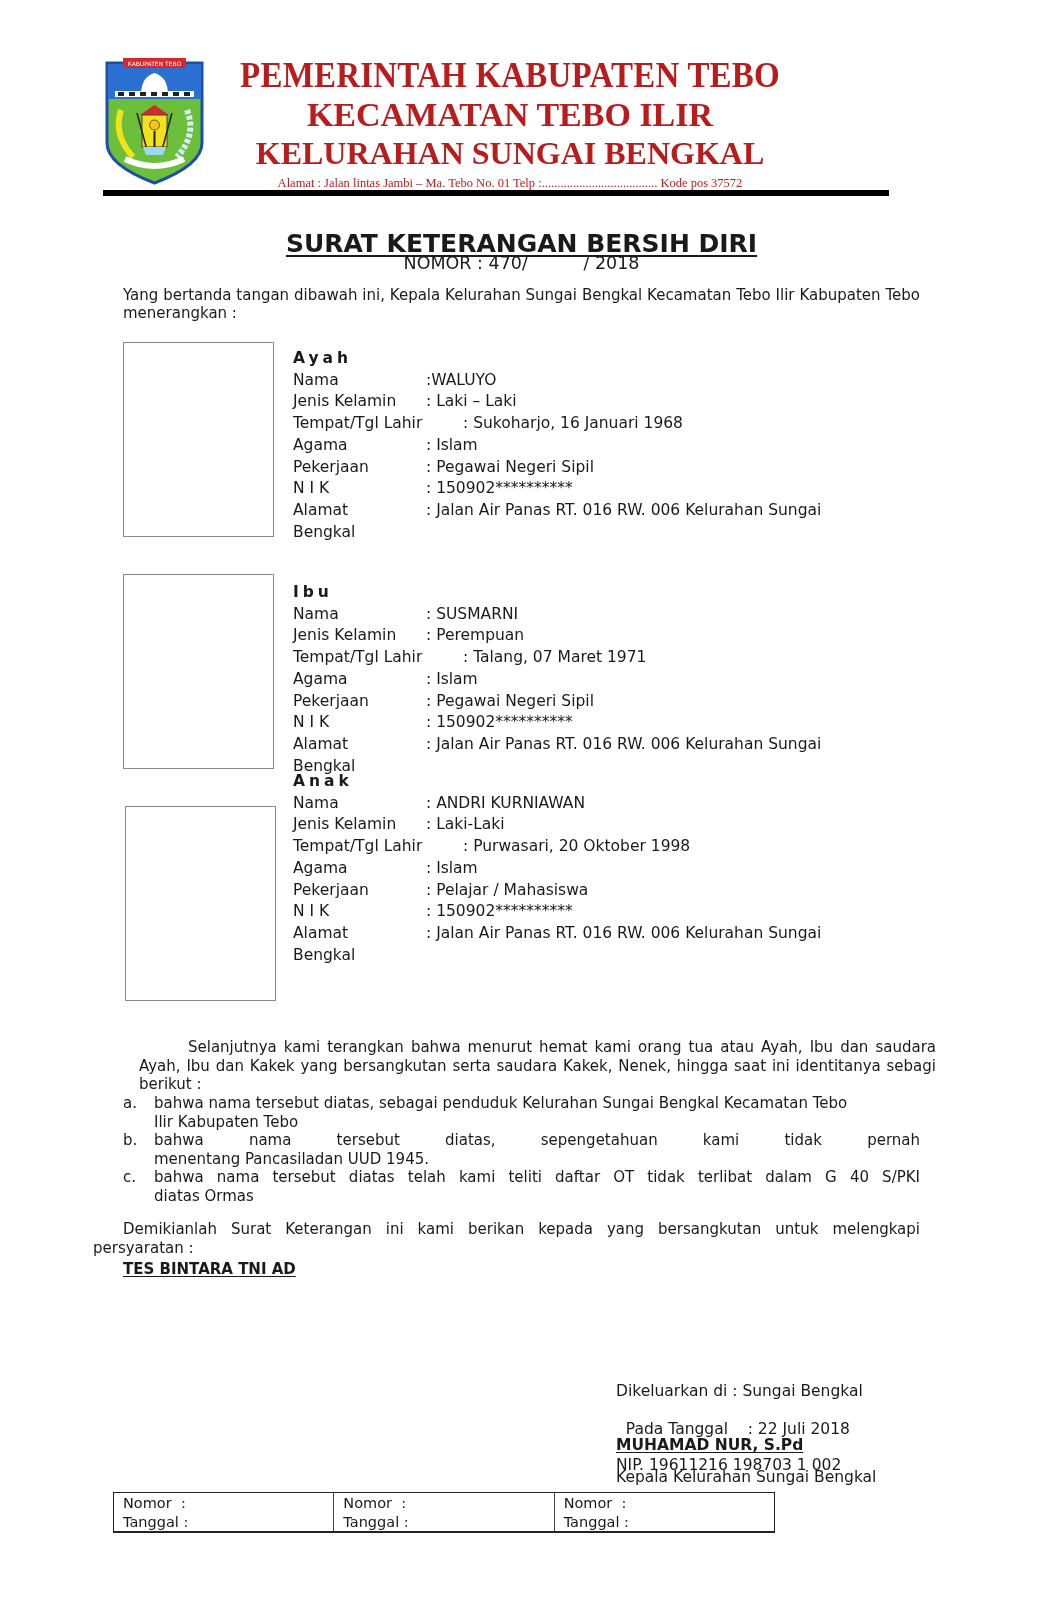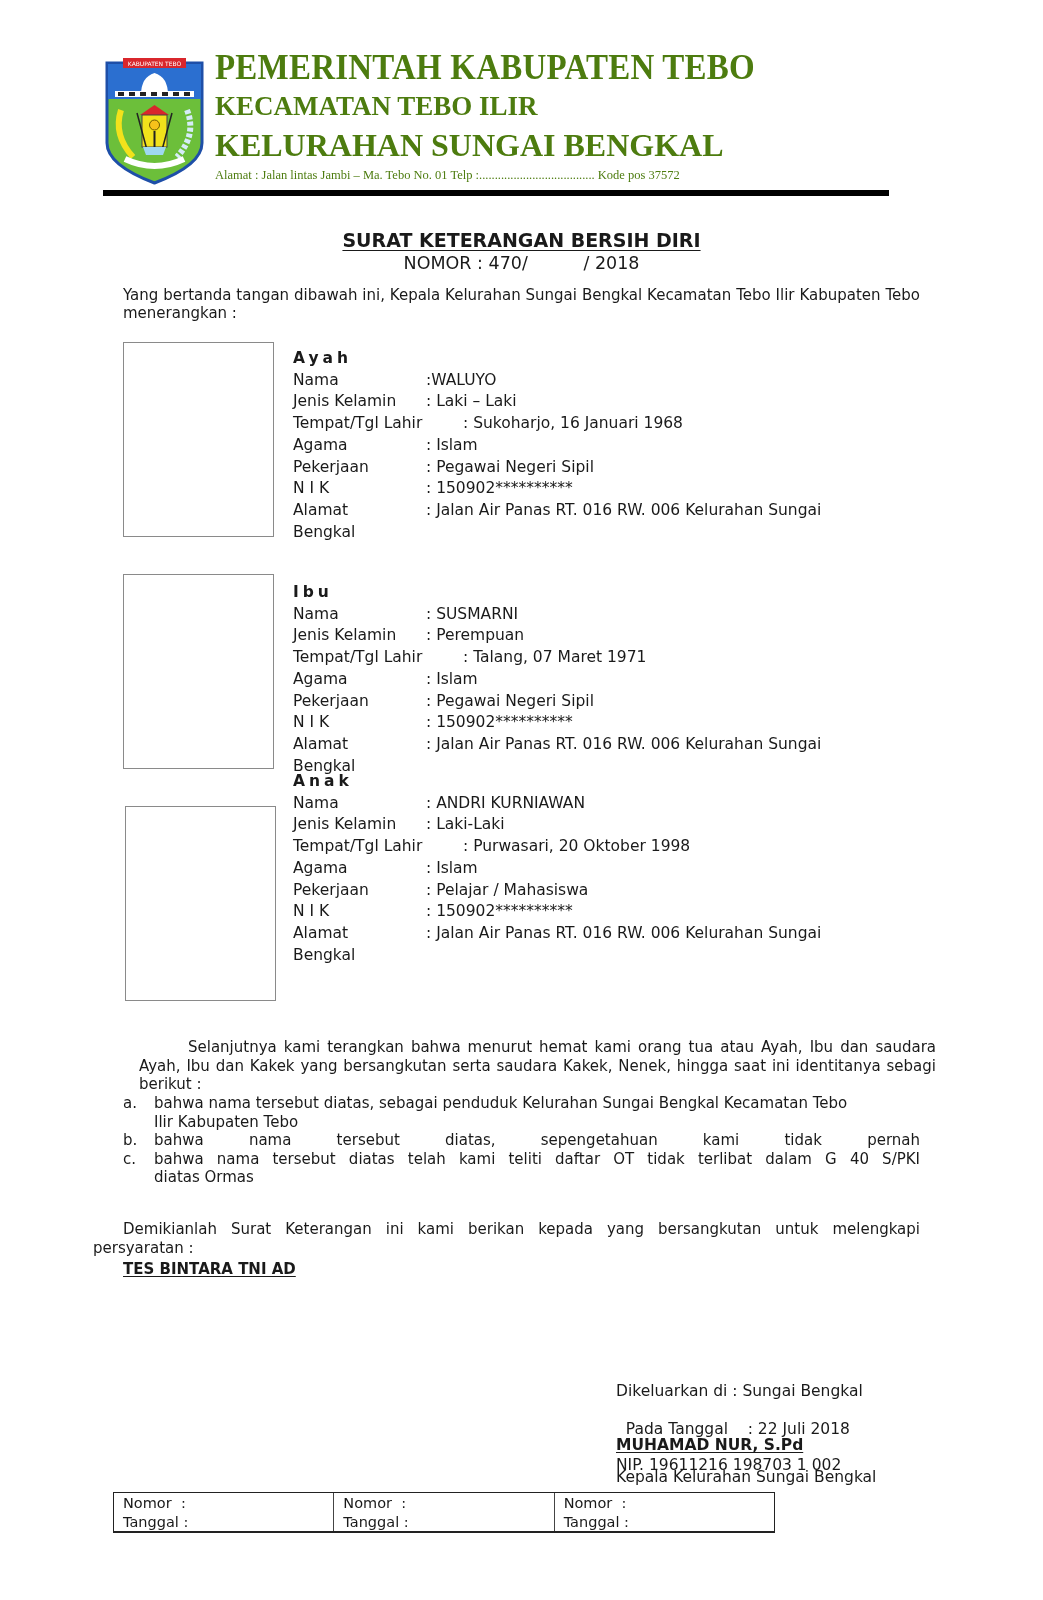--- a/index.html
+++ b/index.html
@@ -2,29 +2,29 @@
 <html><head>
   <meta charset="utf-8">
   <style>
     * { box-sizing: border-box; margin: 0; padding: 0; }
     html, body { width: 1043px; height: 1600px; background: #ffffff; }
     body { position: relative; font-family: "DejaVu Sans", sans-serif; color: #1a1a1a; font-size: 15.5px; overflow: hidden; }
     .abs { position: absolute; }
 
     
     .logo { left: 103px; top: 55px; width: 103px; height: 130px; }
-    .kop { left: 215px; top: 48px; width: 590px; font-family: "Liberation Serif", serif; font-weight: bold; color: #4d7c0f; }
+    .kop { left: 215px; top: 56px; width: 590px; text-align: center; font-family: "Liberation Serif", serif; font-weight: bold; color: #b91c1c; }
     .kop .l1 { font-size: 33px; line-height: 39px; letter-spacing: 0.2px; transform: scaleY(1.08); }
-    .kop .l2 { font-size: 27px; line-height: 39px; }
+    .kop .l2 { font-size: 34px; line-height: 39px; }
     .kop .l3 { font-size: 32px; line-height: 39px; }
     .kop .addr { font-size: 12.5px; font-weight: normal; line-height: 18px; margin-top: 1px; }
     .rule { left: 103px; top: 190px; width: 786px; height: 6px; background: #000; }
 
     
-    .title { left: 0; width: 1043px; top: 229px; text-align: center; font-weight: bold; font-size: 19px; text-decoration: underline; text-underline-offset: 3px; }
+    .title { left: 0; width: 1043px; top: 229px; text-align: center; font-weight: bold; font-size: 25px; text-decoration: underline; text-underline-offset: 3px; }
     .nomor { left: 0; width: 1043px; top: 253px; text-align: center; font-size: 17.5px; white-space: pre; }
 
     .intro { left: 123px; top: 286px; width: 797px; font-size: 15px; line-height: 18px; text-align: justify; }
 
     
     .photo { width: 151px; height: 195px; border: 1.5px solid #8a8a8a; background: #fff; }
     .person { left: 293px; width: 600px; font-size: 15.5px; line-height: 21.7px; }
     .person .head { font-weight: bold; letter-spacing: 4px; }
     .row { display: flex; white-space: pre; }
     .row .lbl { width: 133px; flex: 0 0 auto; }
@@ -142,20 +142,21 @@
 
 <div class="abs list" style="top:1094px;">
   <div class="li">
     <span class="mk">a.</span>
     <span class="tx"><span>bahwa nama tersebut diatas, sebagai penduduk Kelurahan Sungai Bengkal Kecamatan Tebo</span><br><span>Ilir Kabupaten Tebo</span></span>
   </div>
   <div class="li">
     <span class="mk">b.</span>
     <span class="tx">
       <span style="display:block; text-align:justify; text-align-last:justify;">bahwa nama tersebut diatas, sepengetahuan kami tidak pernah</span>
+      <span style="display:block;">menentang Pancasiladan UUD 1945.</span>
     </span>
   </div>
   <div class="li">
     <span class="mk">c.</span>
     <span class="tx">
       <span style="display:block; text-align:justify; text-align-last:justify;">bahwa nama tersebut diatas telah kami teliti daftar OT tidak terlibat dalam G 40 S/PKI</span>
       <span style="display:block;">diatas Ormas</span>
     </span>
   </div>
 </div>

